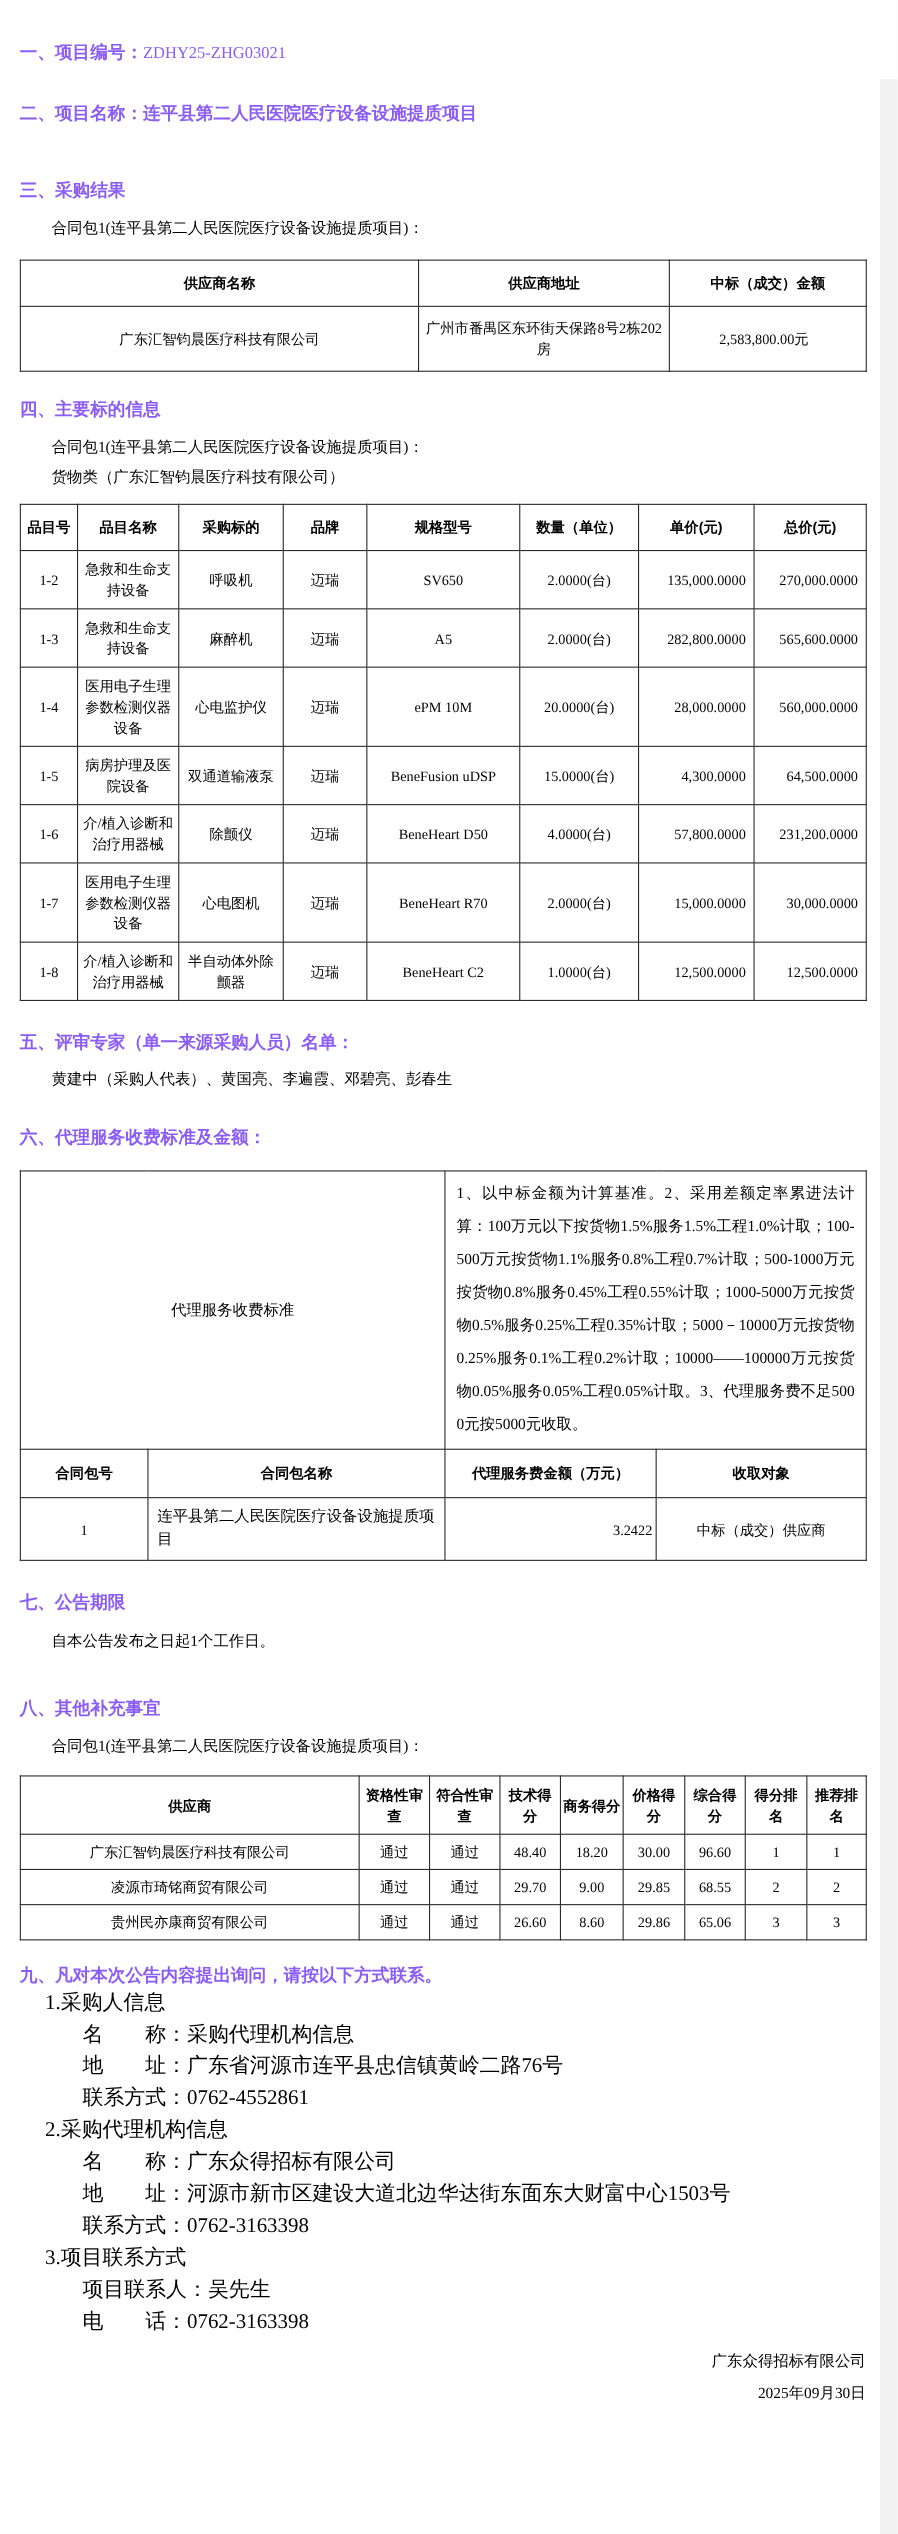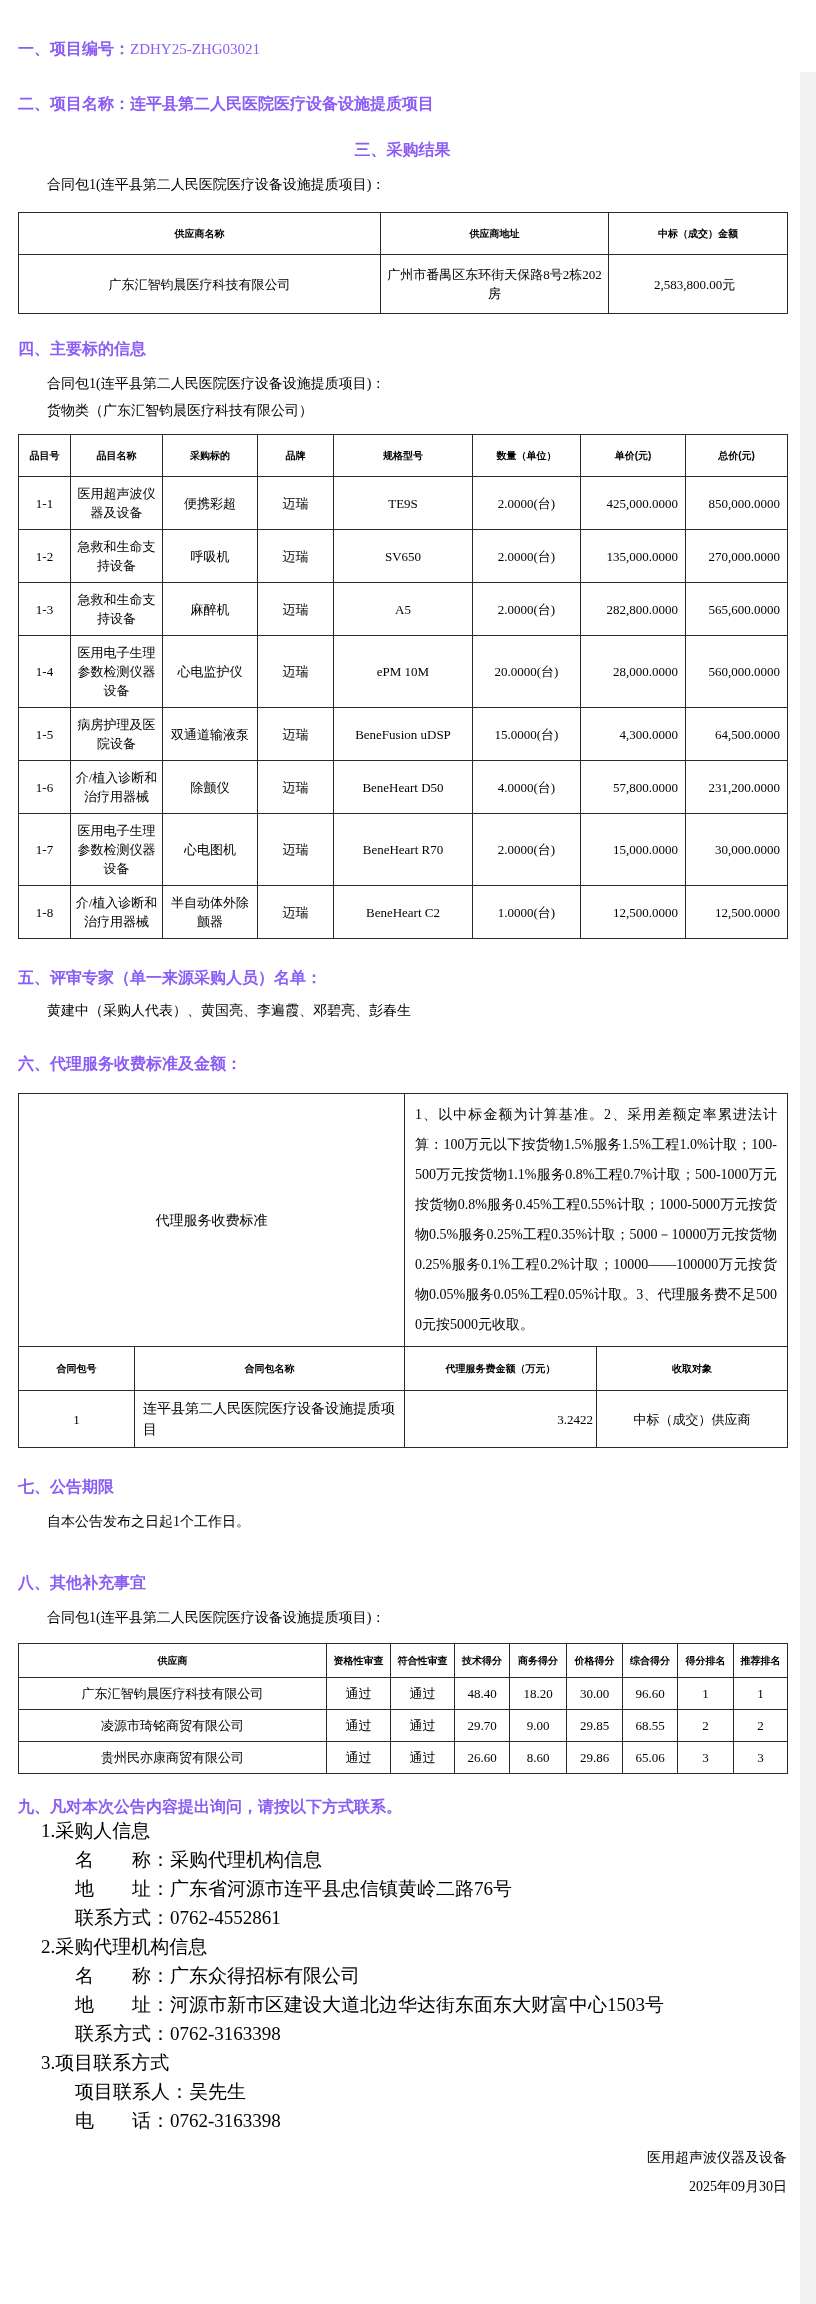--- a/index.html
+++ b/index.html
@@ -8,41 +8,41 @@
     font-family:"Liberation Serif", serif; color:#000;
     -webkit-font-smoothing:none;
   }
   .content { padding:40px 29px 0 18px; width:769px; box-sizing:content-box; }
 
   .sec-heading {
     font-family:"Liberation Sans", sans-serif;
     font-weight:bold; font-size:16px; line-height:18px;
     margin:0; color:#8b5cf6;
   }
-  .mt37 { margin-top:37px; } .mt38 { margin-top:28px;text-align:center; }
+  .mt37 { margin-top:37px; } .mt38 { margin-top:52px; }
   .mt26 { margin-top:26px; } .mt30 { margin-top:30px; }
   .mt36 { margin-top:36px; } .mt32 { margin-top:44px; }
   .mt24 { margin-top:24px; }
 
   .sec-heading .plain-val { font-family:"Liberation Serif", serif; font-weight:normal; font-size:15px; }
 
   .para {
     font-size:14px; line-height:16px; margin:18px 0 0 29px;
   }
   .para.tight { margin-top:11px; }
   .para.names { margin-top:16px; }
 
   table { border-collapse:collapse; table-layout:fixed; width:769px; margin-top:19px; }
   th, td {
     border:1px solid #2a2a2a; vertical-align:middle; text-align:center;
     word-break:break-all; overflow:hidden;
   }
   th {
     font-family:"Liberation Sans", sans-serif; font-weight:bold;
-    font-size:10px; line-height:19px; padding:11px 3px;
+    font-size:13px; line-height:19px; padding:11px 3px;
   }
   td { font-size:13px; line-height:19px; padding:7px 3px; }
 
   .tbl-result td { padding:10px 3px; }
   .tbl-result td.c2 { text-align:center; padding-right:10px;margin-top:32px; }
 
   .tbl-items { margin-top:15px; }
   .tbl-items td.c6, .tbl-items td.c7 { text-align:right; padding-right:7px; }
 
   .tbl-fee { margin-top:20px; }
@@ -130,30 +130,20 @@
           <th>品目名称</th>
           <th>采购标的</th>
           <th>品牌</th>
           <th>规格型号</th>
           <th>数量（单位）</th>
           <th>单价(元)</th>
           <th>总价(元)</th>
         </tr>
       </thead>
       <tbody>
-        <tr>
-          <td class="c0">1-1</td>
-          <td class="c1">医用超声波仪器及设备</td>
-          <td class="c2">便携彩超</td>
-          <td class="c3">迈瑞</td>
-          <td class="c4">TE9S</td>
-          <td class="c5">2.0000(台)</td>
-          <td class="c6">425,000.0000</td>
-          <td class="c7">850,000.0000</td>
-        </tr>
         <tr>
           <td class="c0">1-2</td>
           <td class="c1">急救和生命支持设备</td>
           <td class="c2">呼吸机</td>
           <td class="c3">迈瑞</td>
           <td class="c4">SV650</td>
           <td class="c5">2.0000(台)</td>
           <td class="c6">135,000.0000</td>
           <td class="c7">270,000.0000</td>
         </tr>
@@ -330,21 +320,21 @@
     <p class="lvl1">2.采购代理机构信息</p>
     <p class="lvl2">名　　称：广东众得招标有限公司</p>
     <p class="lvl2">地　　址：河源市新市区建设大道北边华达街东面东大财富中心1503号</p>
     <p class="lvl2">联系方式：0762-3163398</p>
     <p class="lvl1">3.项目联系方式</p>
     <p class="lvl2">项目联系人：吴先生</p>
     <p class="lvl2">电　　话：0762-3163398</p>
   </div>
 
   <div class="footer">
-    <p>医用超声波仪器及设备</p>
+    <p>广东众得招标有限公司</p>
     <p>2025年09月30日</p>
   </div>
 
 </div>
 
 <div class="scrollbar-track">
   <div class="scrollbar-thumb"></div>
 </div>
 
 </body></html>

